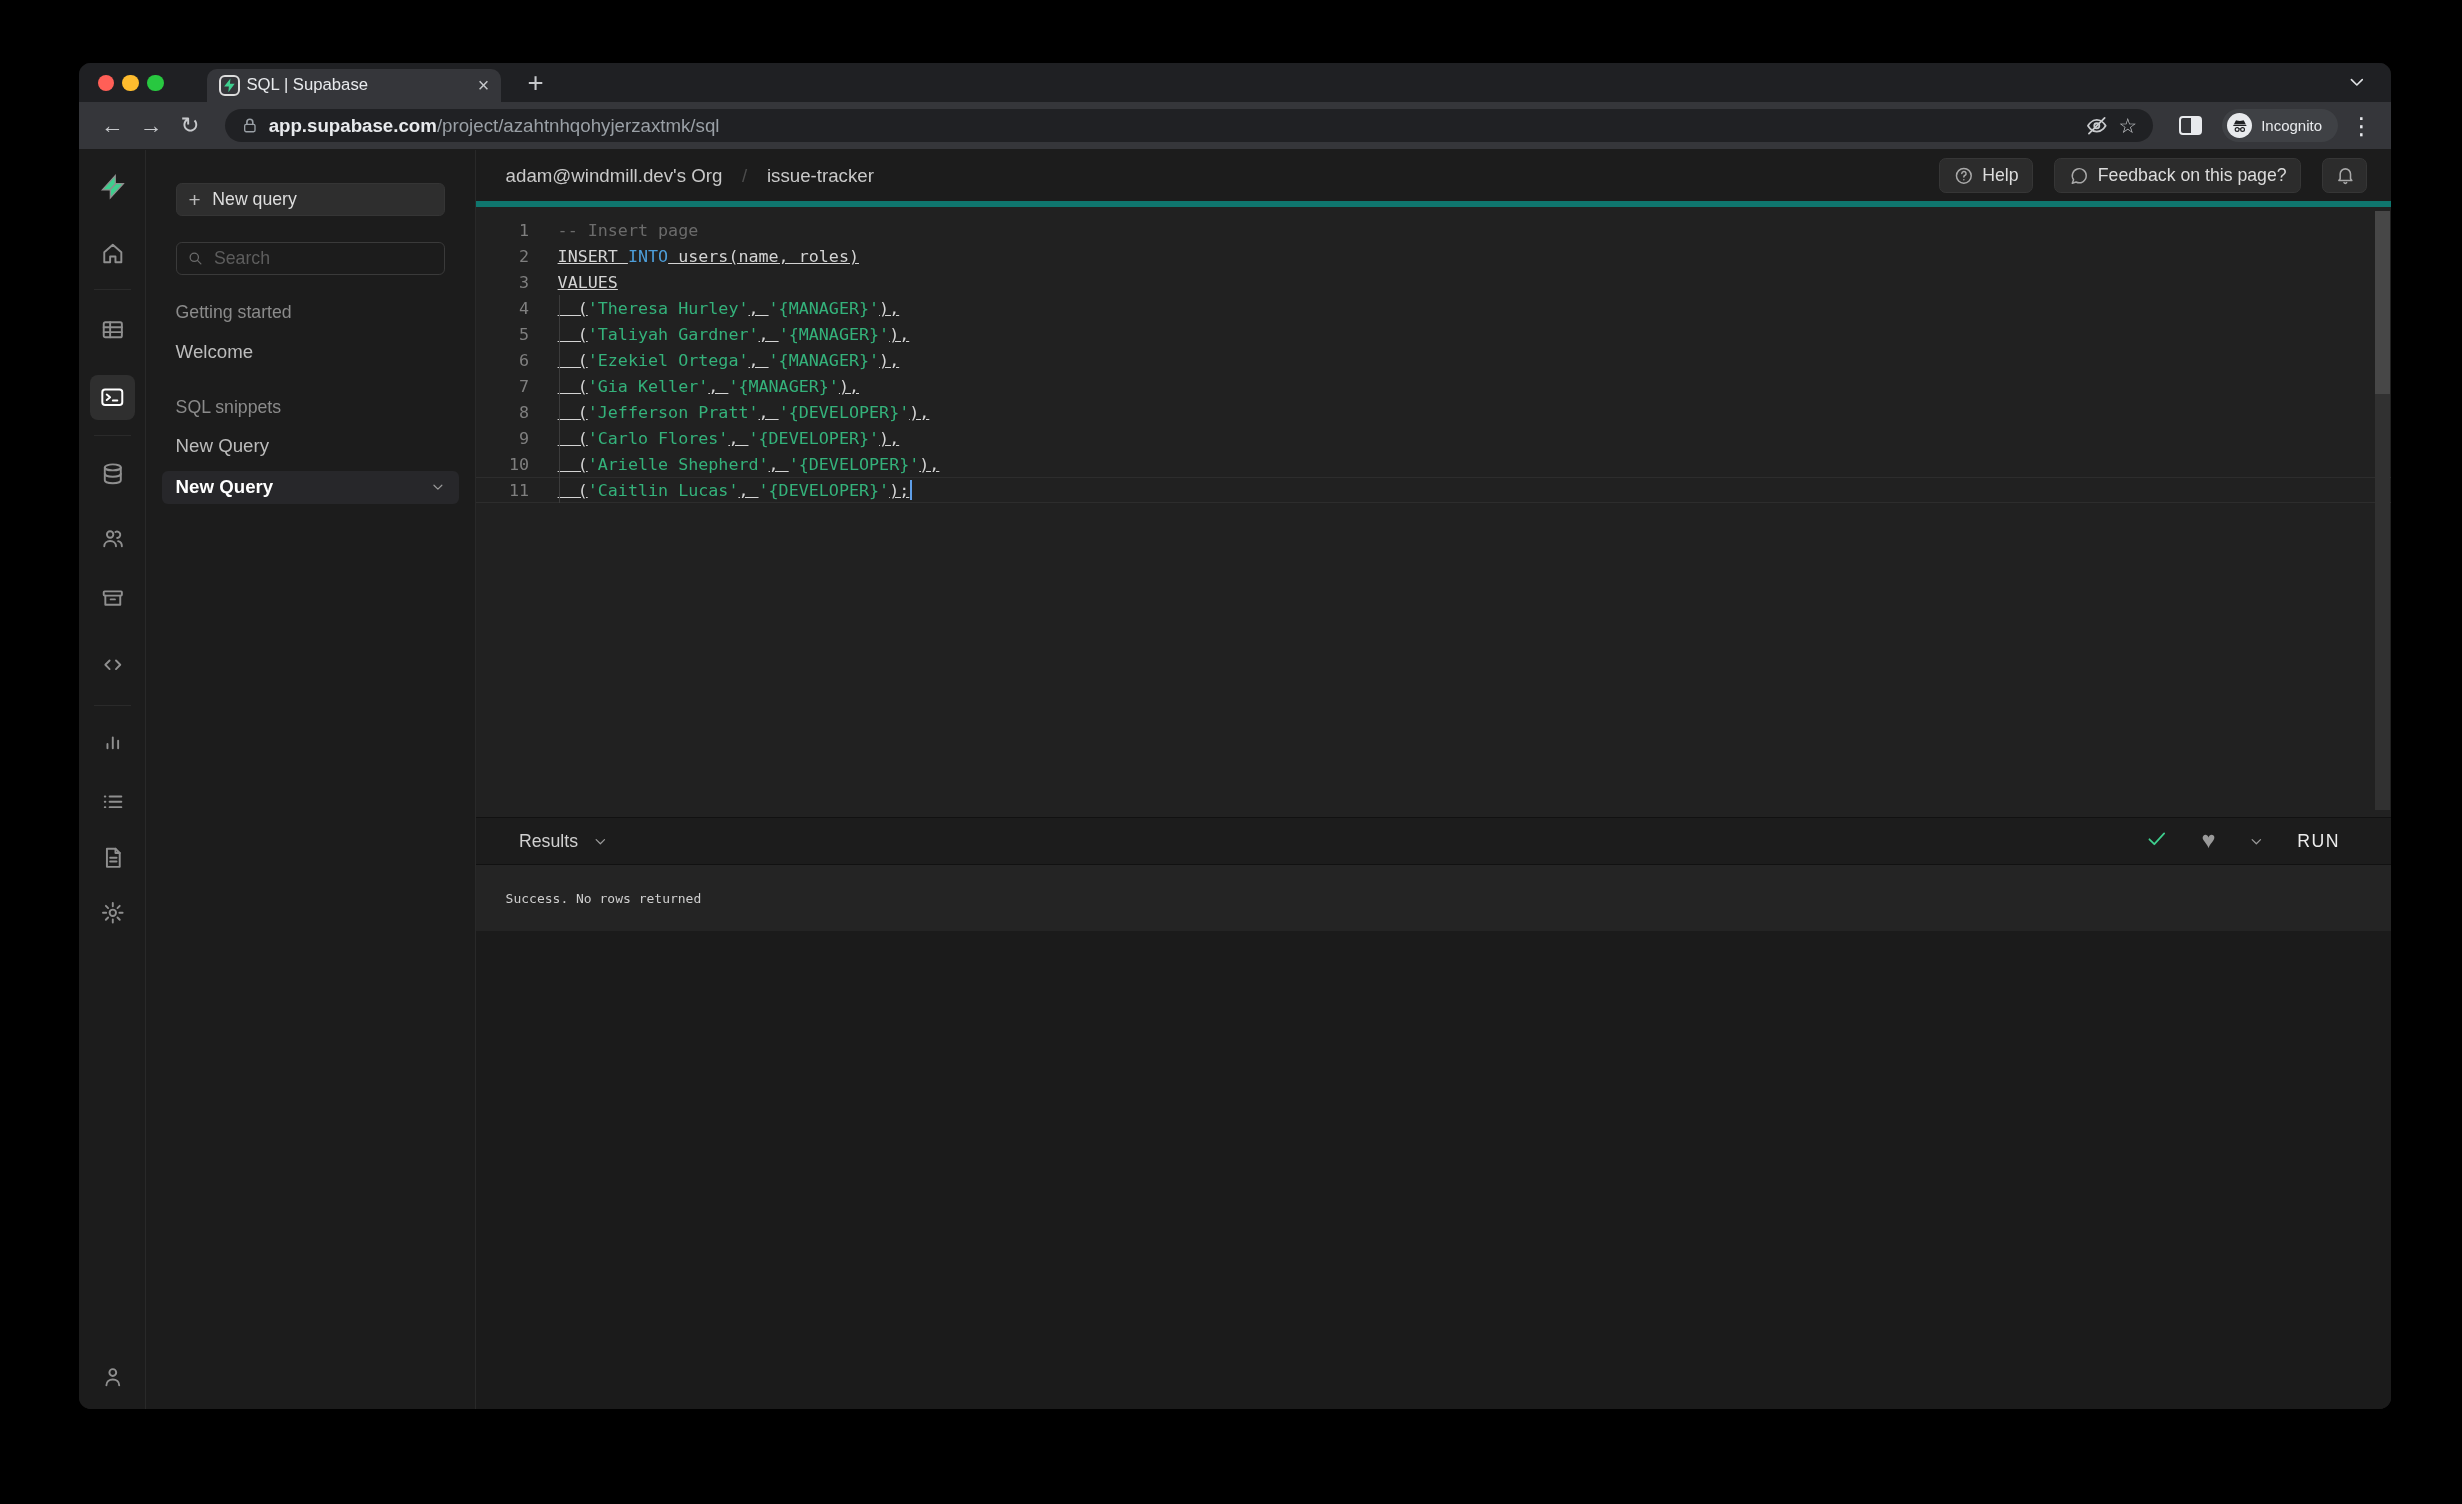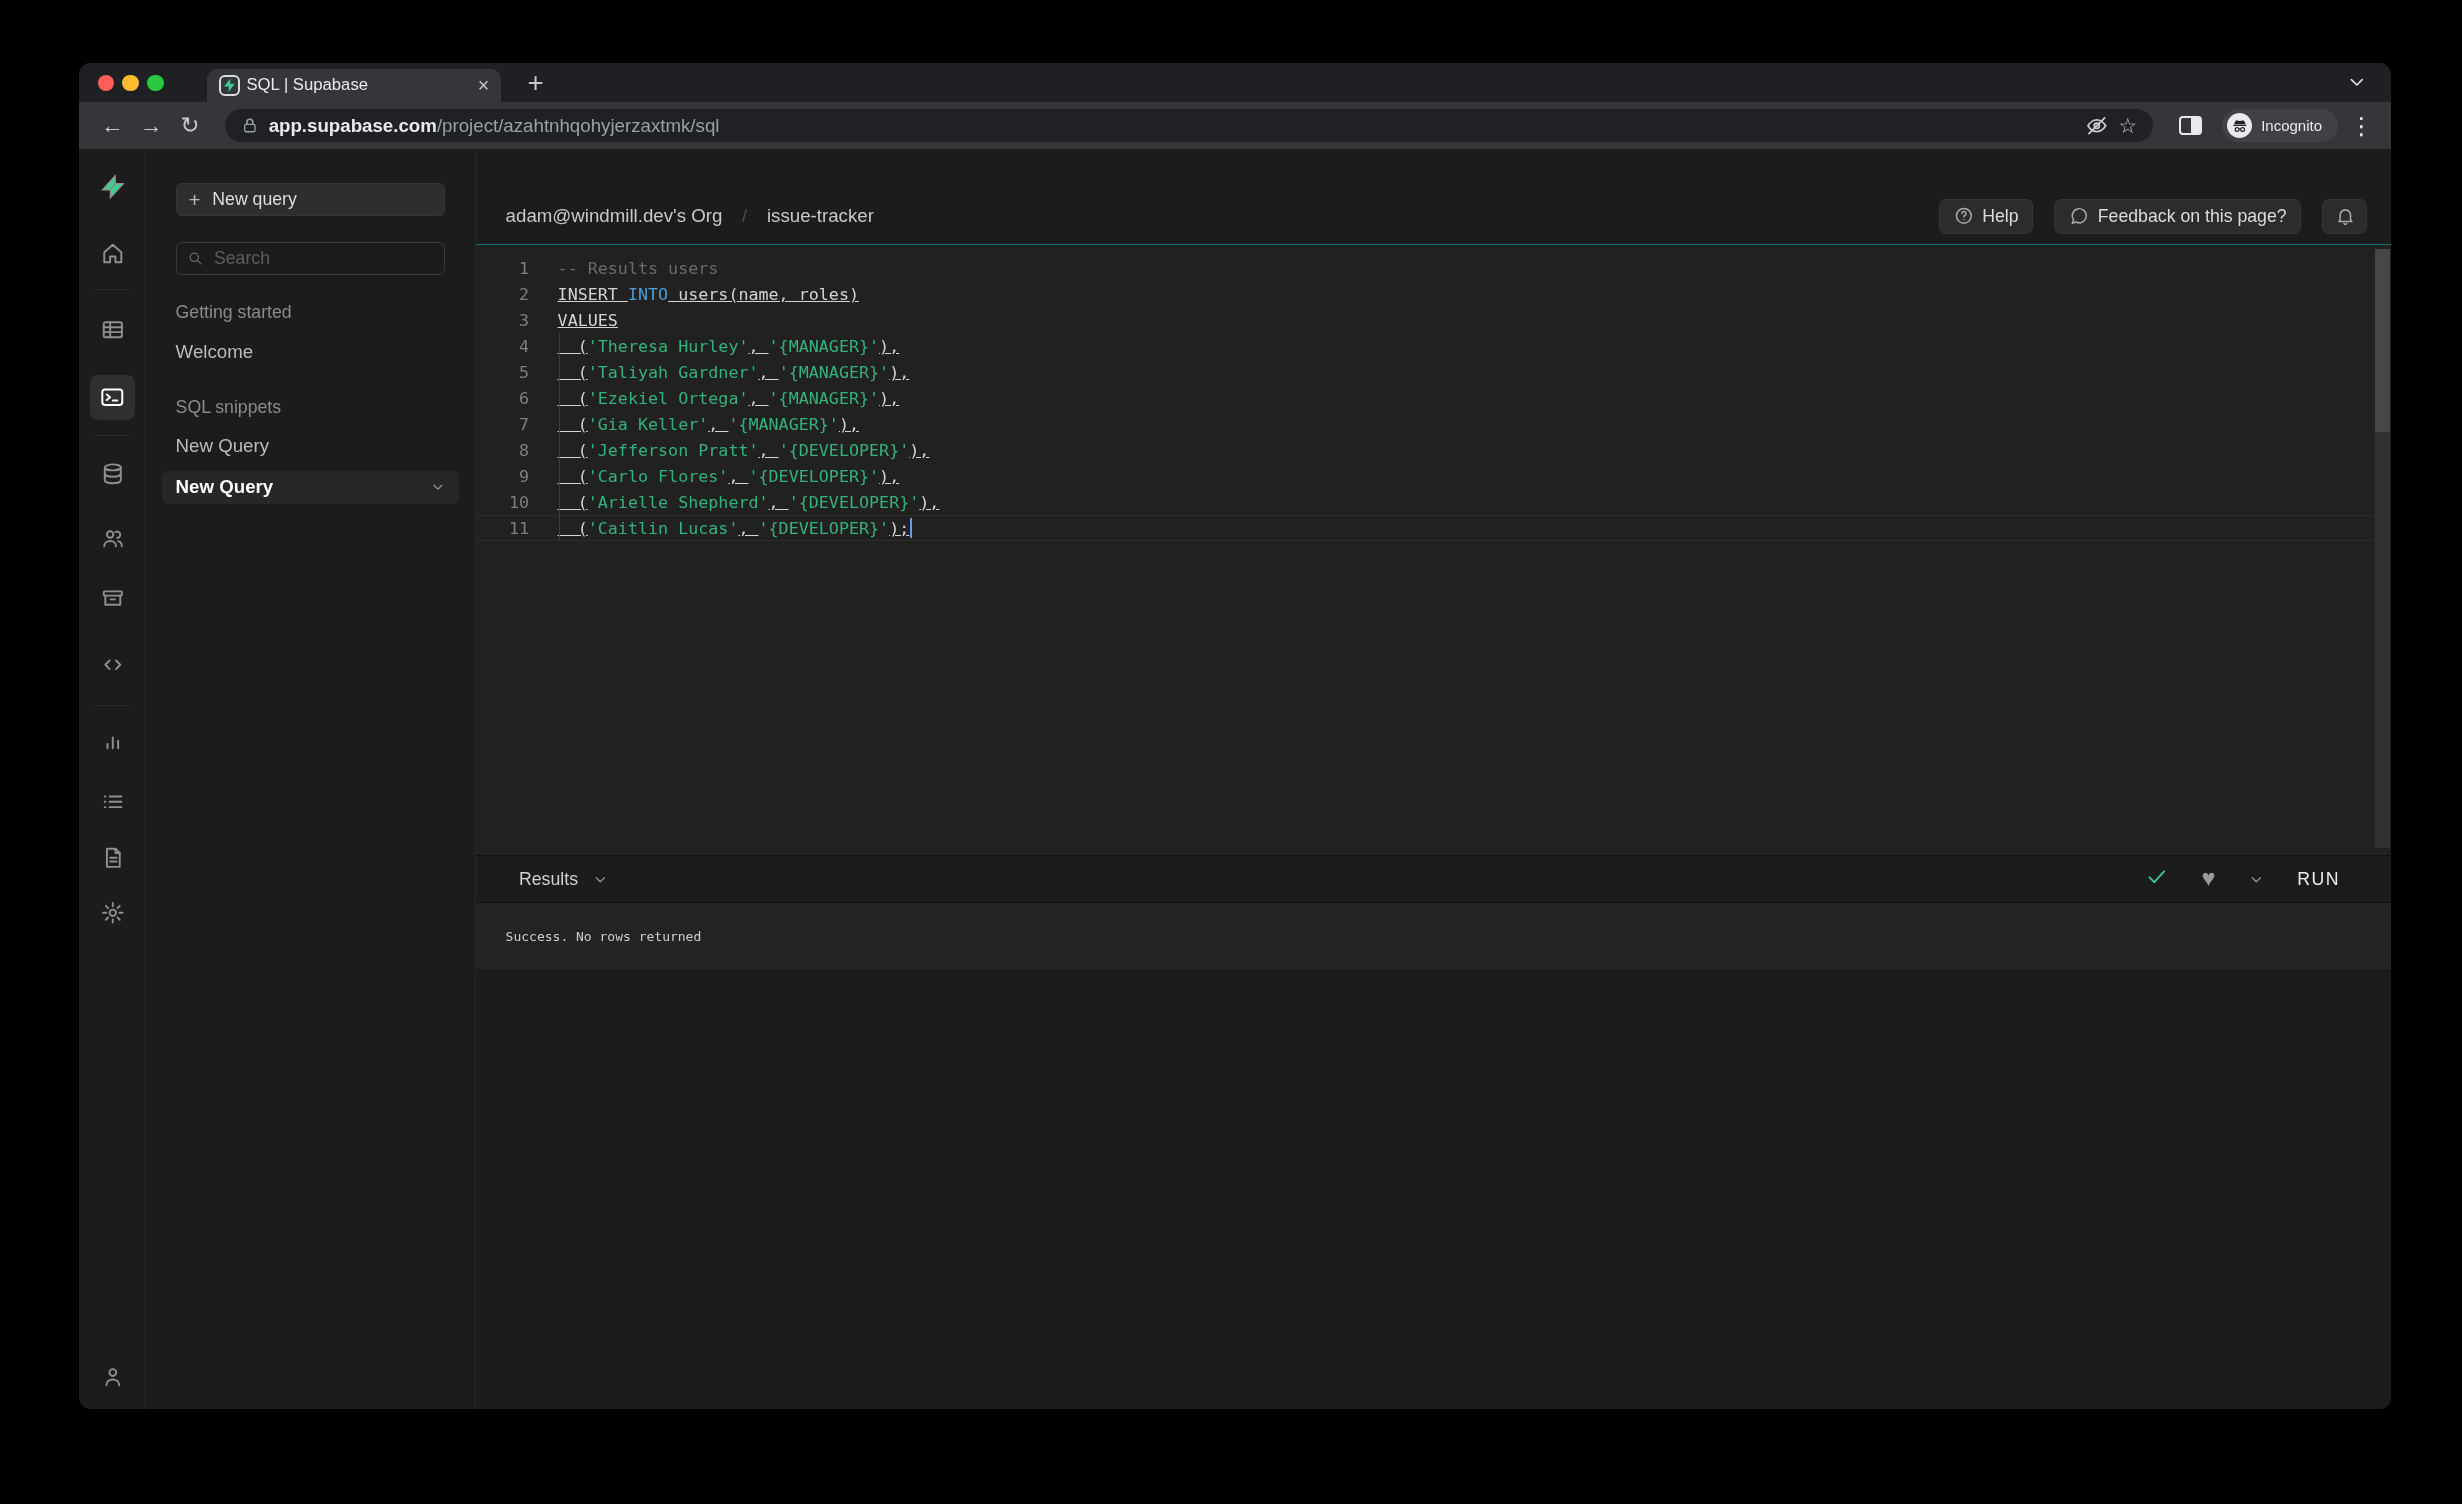--- a/index.html
+++ b/index.html
@@ -55,21 +55,21 @@
   .search-box { margin-top:26px; width:100%; height:32.5px; border:1px solid #3a3a3a; border-radius:5.9px;
                 display:flex; align-items:center; gap:9.9px; padding:0 10.8px; }
   .search-box input { background:transparent; border:none; outline:none; color:#bdbdbd; font-size:17.7px; width:100%; font-family:"Liberation Sans",sans-serif; }
   .search-box input::placeholder { color:#5d5d5d; }
   .section-header { color:#8b8b8b; font-size:17.7px; margin-top:27.6px; height:21.7px; display:flex; align-items:center; }
   .side-item { color:#bcbcbc; font-size:18.7px; height:33px; margin-top:11.8px; display:flex; align-items:center; padding:0 13.8px; margin-left:-13.8px; margin-right:-13.8px; border-radius:5.9px; }
   .side-item.selected { background:#27272a; color:#ffffff; font-weight:bold; justify-content:space-between; margin-top:7.9px; }
   .side-item .chev { color:#9a9a9a; display:flex; }
 
   .main { flex:1; display:flex; flex-direction:column; min-width:0; }
-  .main-header { height:57px; border-bottom:1px solid #0f766e; display:flex; align-items:center; padding:0 23.6px 0 29.6px; flex:none;margin-top:38px; }
+  .main-header { height:57px; border-bottom:6px solid #0f766e; display:flex; align-items:center; padding:0 23.6px 0 29.6px; flex:none; }
   .crumb { font-size:18.7px; color:#c9c9c9; display:flex; align-items:center; gap:19.7px; }
   .crumb .sep { color:#4c4c4c; }
   .hdr-right { margin-left:auto; display:flex; align-items:center; gap:21px; }
   .hdr-btn { height:35px; background:#2c2c2c; border:1px solid #363636; border-radius:6.9px; display:flex; align-items:center; gap:8.9px; padding:0 13.8px; color:#dcdcdc; font-size:17.7px; }
   .hdr-btn svg { stroke:#a9a9a9; }
   .bell-btn { width:45px; justify-content:center; padding:0; }
 
   
   .editor { position:relative; height:610px; background:#212121; padding-top:9.9px; overflow:hidden;
             font-family:"DejaVu Sans Mono", monospace; font-size:16.7px; flex:none; }
@@ -321,21 +321,21 @@
                 <path d="M10.5 20.5a1.8 1.8 0 0 0 3 0"></path>
               </svg>
           </button>
         </div>
       </div>
 
       <div class="editor">
         <div id="code-lines">
             <div class="code-line">
               <div class="ln">1</div>
-              <div class="lt"><span class="seg-c">-- Results users</span></div>
+              <div class="lt"><span class="seg-c">-- Insert page</span></div>
             </div>
             <div class="code-line">
               <div class="ln">2</div>
               <div class="lt"><span class="seg-d">INSERT </span><span class="seg-k">INTO</span><span class="seg-d"> users(name, roles)</span></div>
             </div>
             <div class="code-line">
               <div class="ln">3</div>
               <div class="lt"><span class="seg-d">VALUES</span></div>
             </div>
             <div class="code-line">

